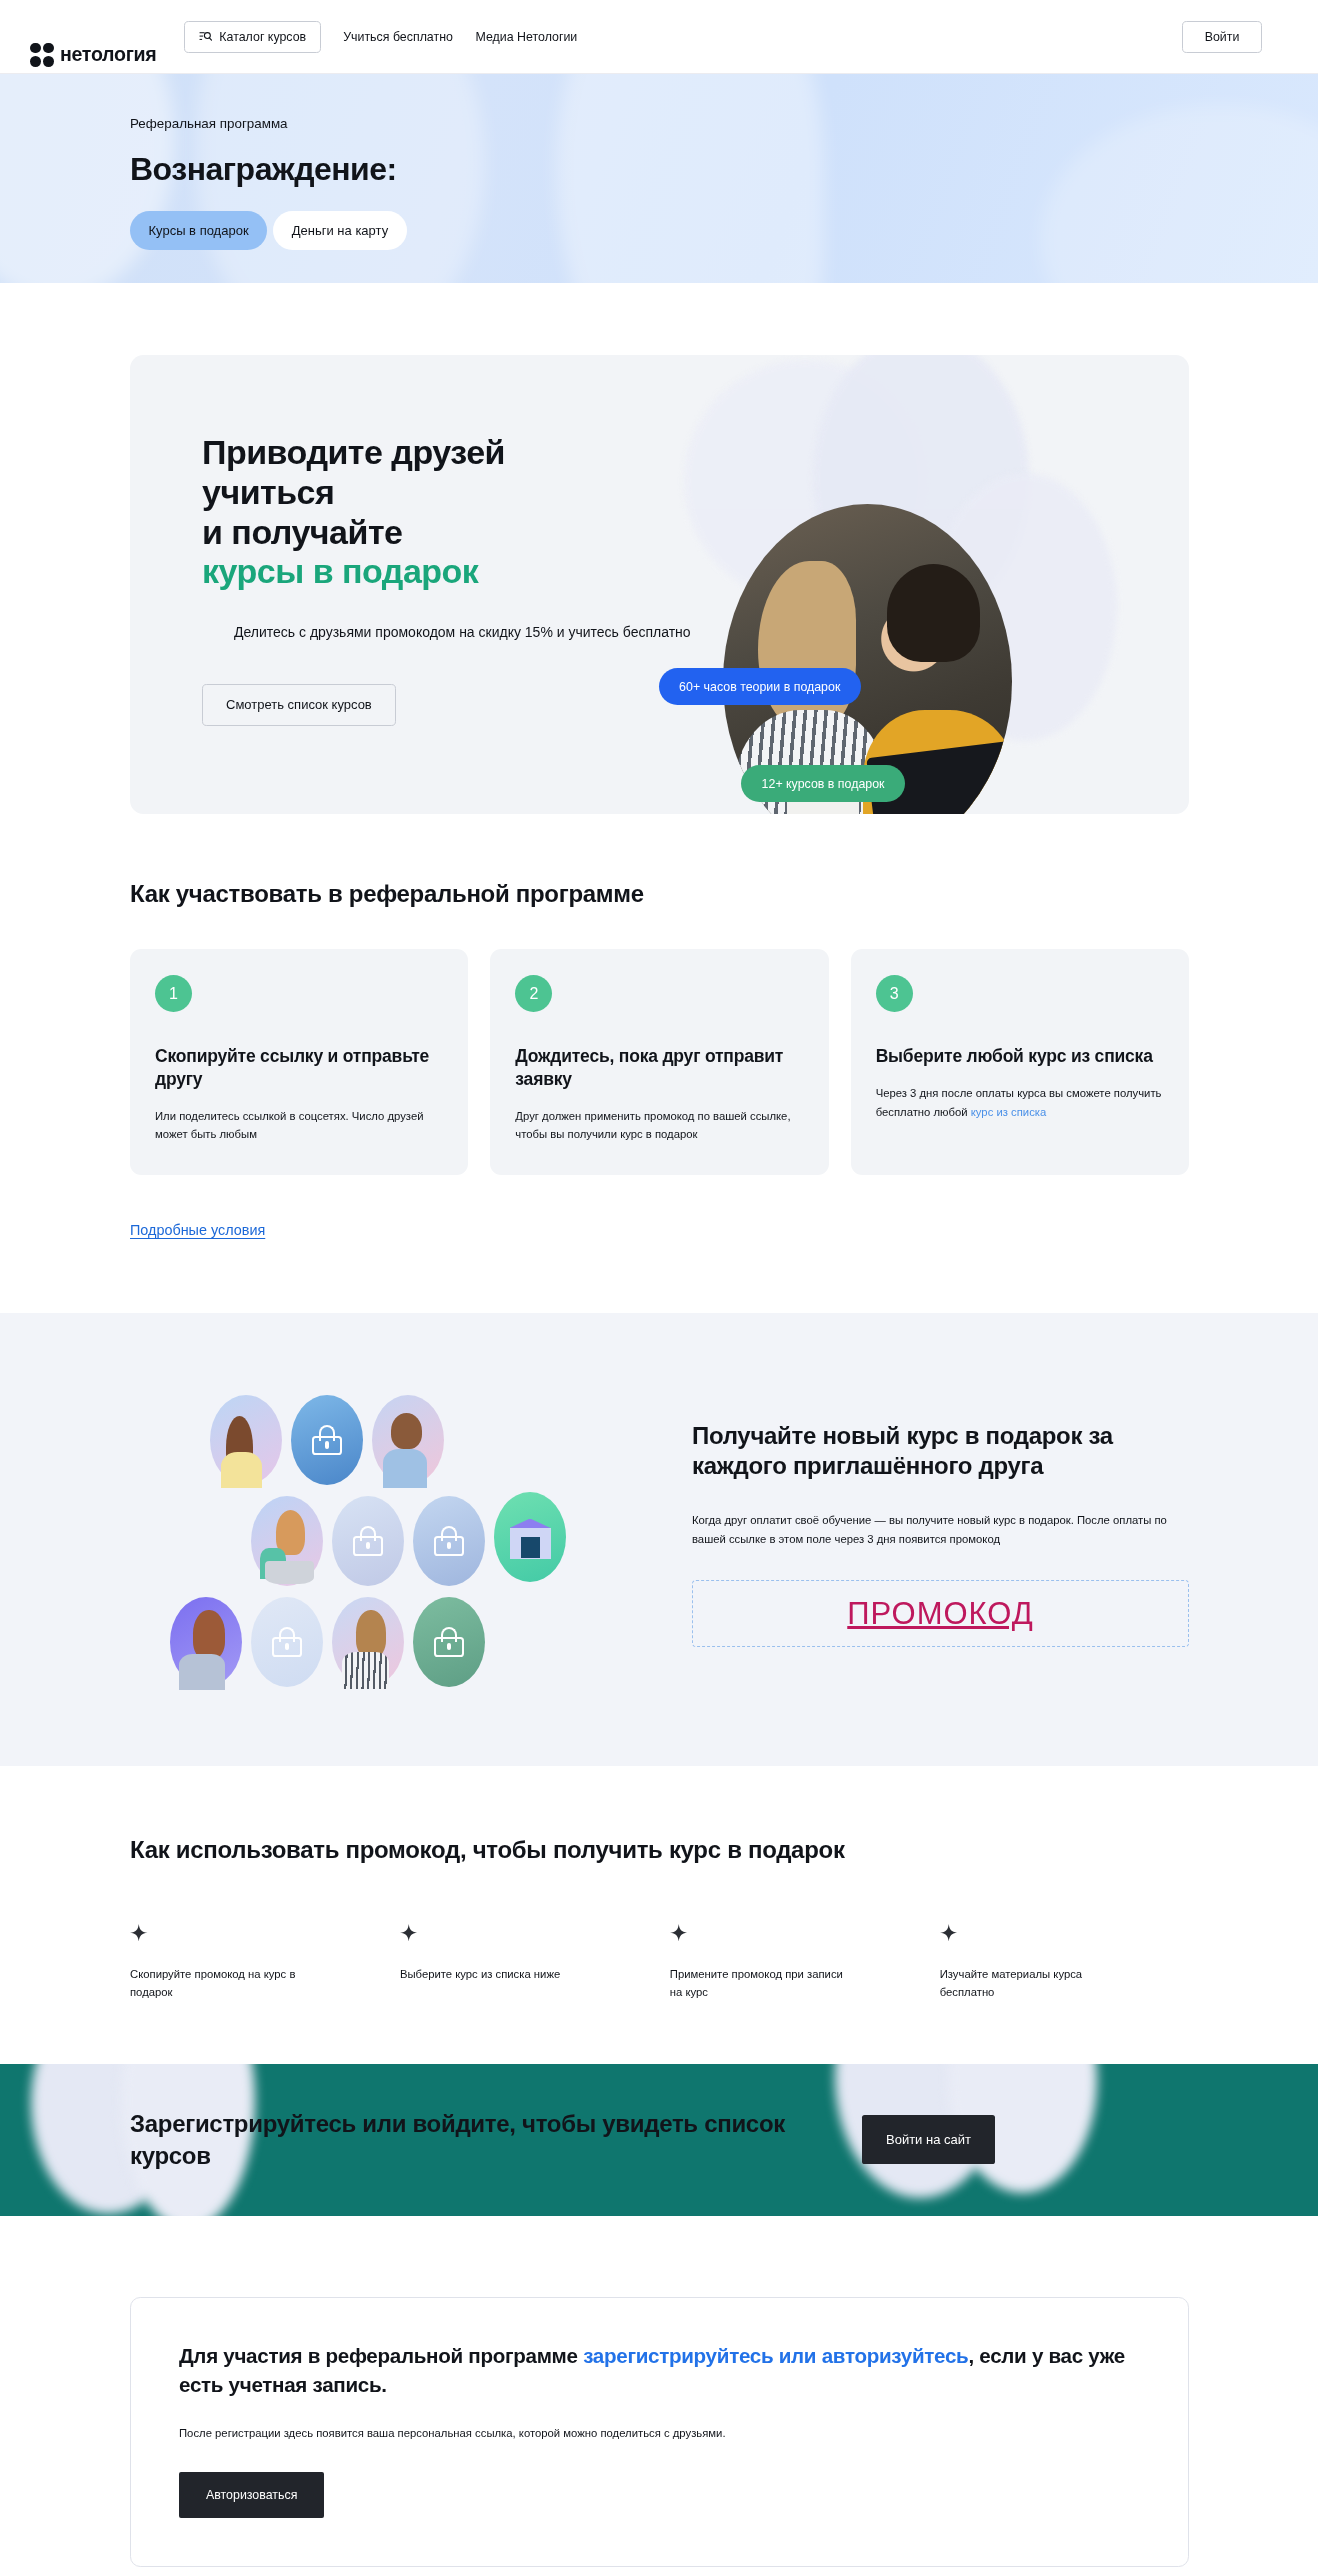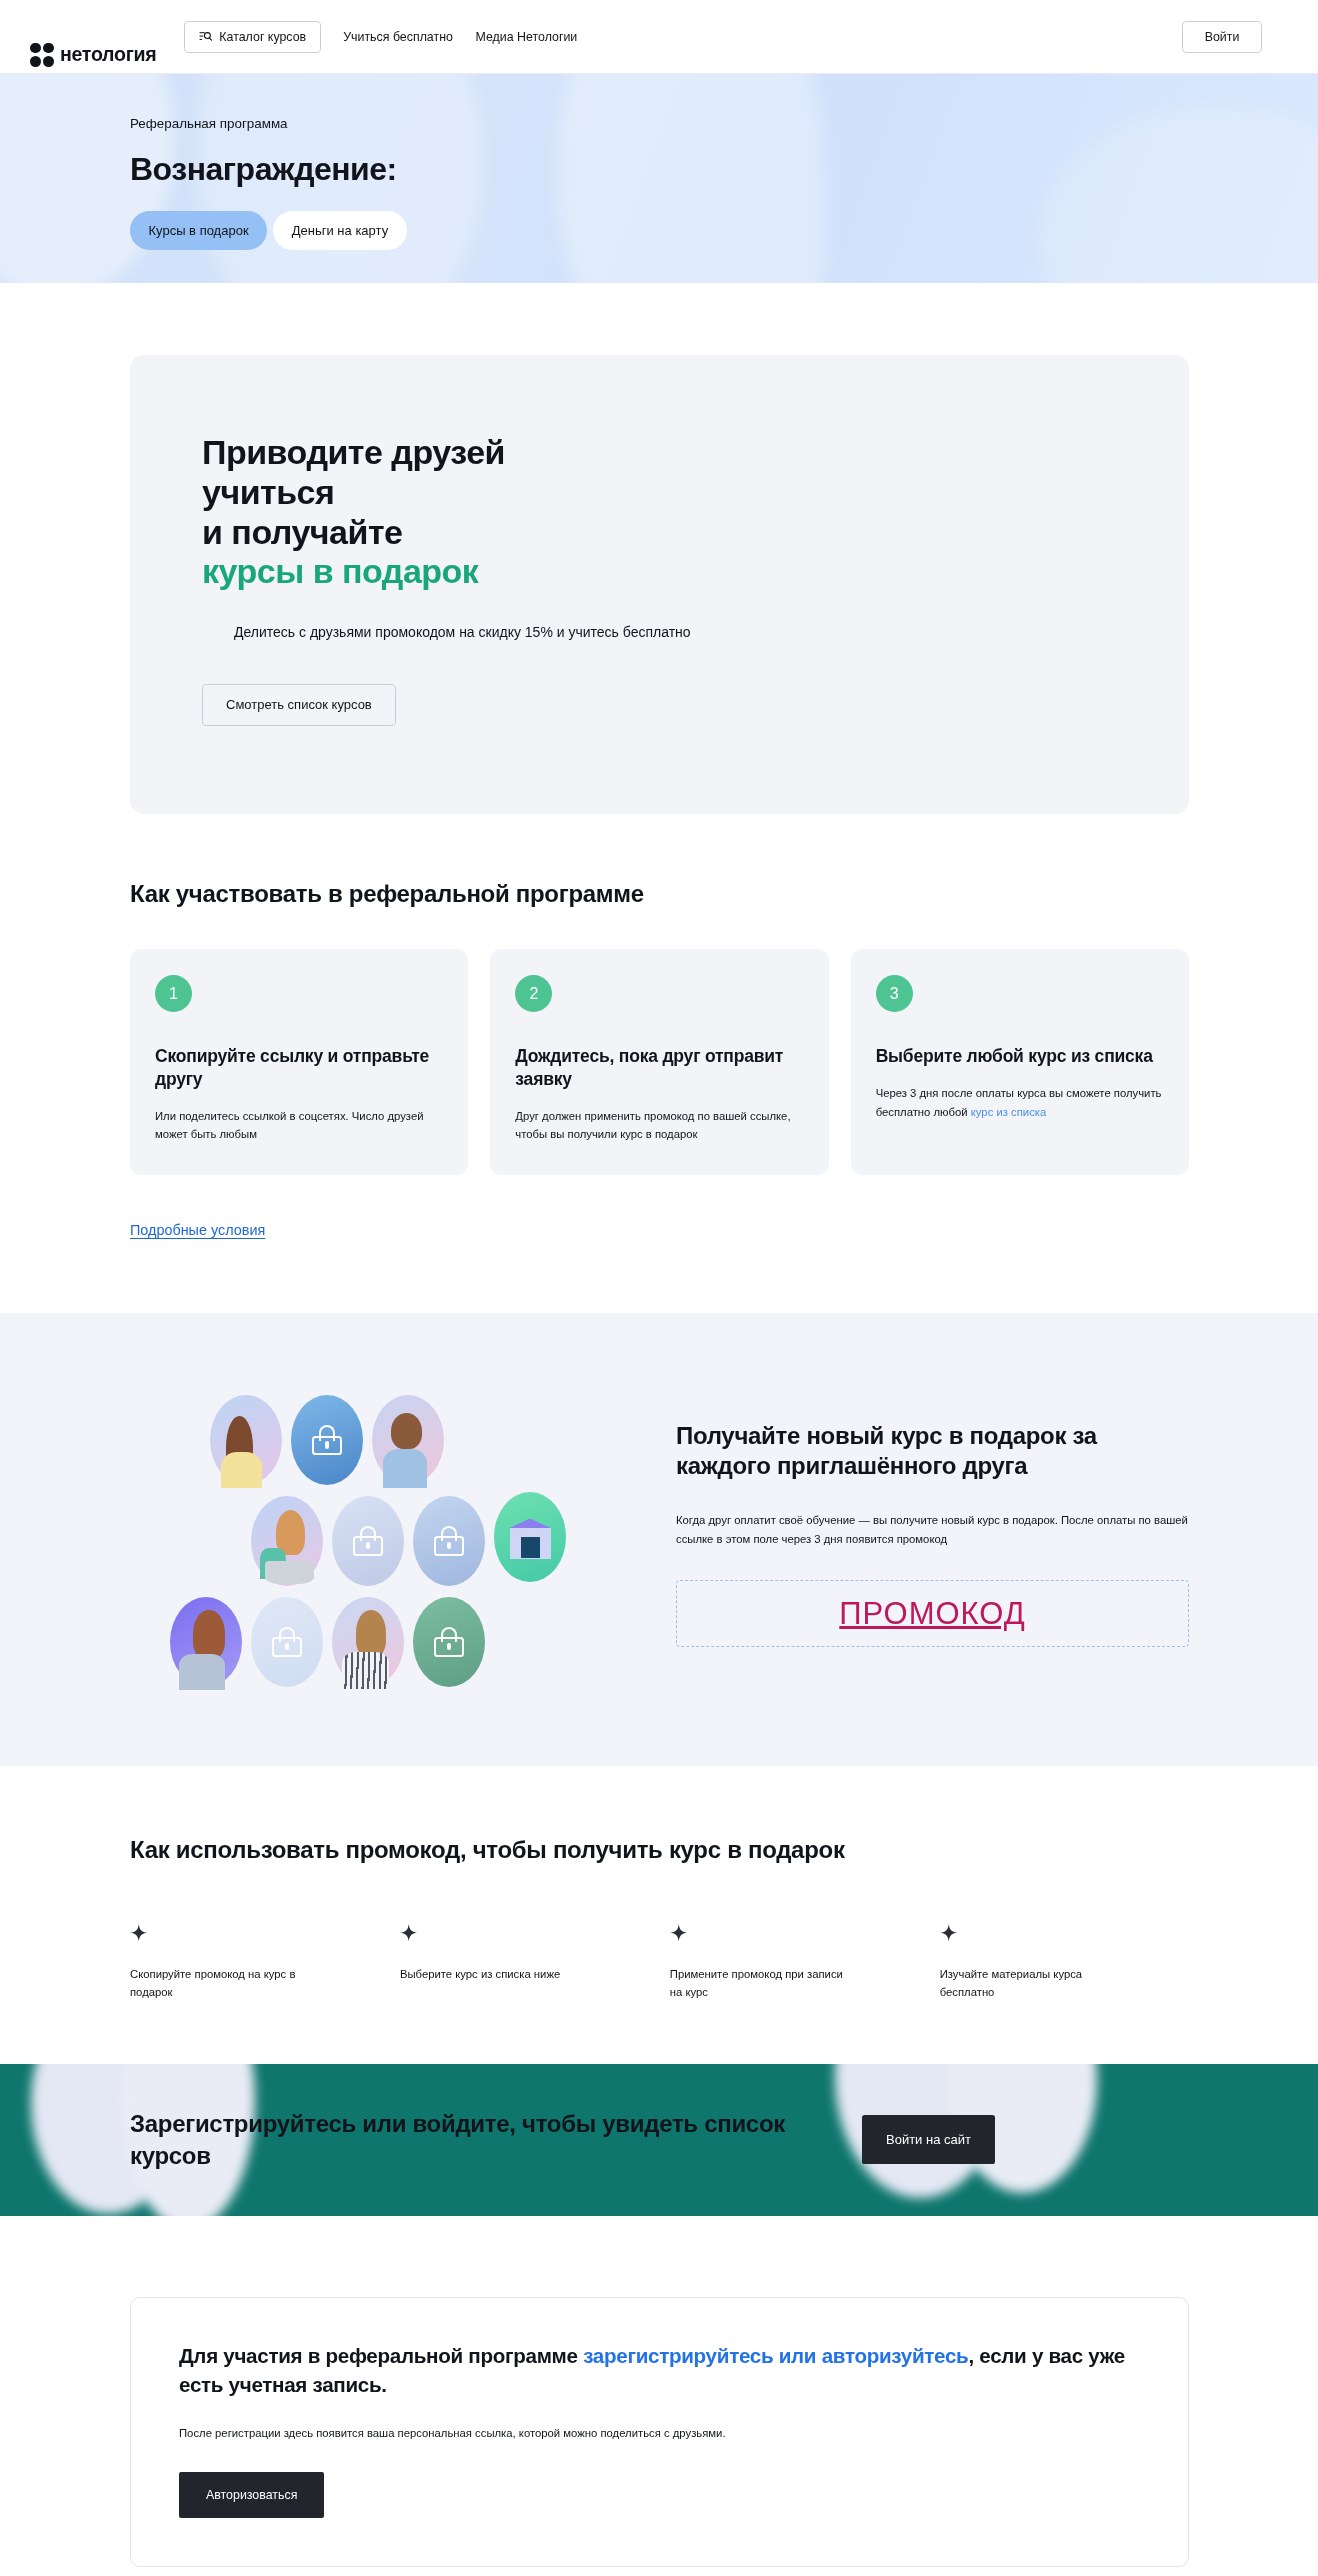--- a/index.html
+++ b/index.html
@@ -143,21 +143,21 @@
   .step-h { font-size: 17.5px; font-weight: 700; line-height: 1.3; margin-top: 33px; letter-spacing:-0.2px;}
   .step-p { font-size: 11.3px; line-height: 1.62; margin-top: 16.5px; color: #11141a; }
   .step-p a { color: #4a90e8; text-decoration: none; }
   .terms-link {
     display: inline-block; margin-top: 47px; margin-bottom: 75px;
     font-size: 14.4px; color: #1b68d8; text-decoration: underline; text-underline-offset: 2.6px;
   }
 
   
   .promocode-sec { background: #f2f4f9; padding: 62px 0 72px 0; }
-  .pc-row { display: flex; align-items: center; gap: 26px; padding: 0 130px; }
+  .pc-row { display: flex; align-items: center; gap: 42px; padding: 0 130px; }
   .pc-left { width: 520px; flex: 0 0 auto; position: relative; height: 319px; }
   .collage { position: relative; width: 100%; height: 100%; }
   .av {
     position: absolute; border-radius: 50%;
     display: flex; align-items: center; justify-content: center;
   }
   .lock { width: 30px; height: 30px; position: relative; }
   .lock .body { position:absolute; bottom:0; left:0; width:30px; height:19.6px; border:2.6px solid #fff; border-radius:3.6px; }
   .lock .sh   { position:absolute; top:0; left:6.7px; width:16.5px; height:15.5px; border:2.6px solid #fff; border-bottom:none; border-radius:8.2px 8.2px 0 0; }
   .lock .kh   { position:absolute; bottom:6.7px; left:13px; width:4.1px; height:7.2px; background:#fff; border-radius:2.1px; }
@@ -258,20 +258,35 @@
       <div class="toggle-row">
         <button class="toggle active">Курсы в подарок</button>
         <button class="toggle idle">Деньги на карту</button>
       </div>
     </div>
   </section>
 
   <section class="promo-sec">
     <div class="promo-card">
 
+      <div class="promo-art">
+        <span class="bl bl1"></span>
+        <span class="bl bl2"></span>
+        <span class="bl bl3"></span>
+        <div class="photo-oval">
+          <span class="hairL"></span>
+            <span class="hairR"></span>
+          <span class="shirtL"></span>
+            <span class="shirtR"></span>
+          <span class="laptop"></span>
+            <span class="cup"></span>
+        </div>
+        <div class="badge badge-blue">60+ часов теории в подарок</div>
+        <div class="badge badge-green">12+ курсов в подарок</div>
+      </div>
 
       <div class="promo-left">
         <h2 class="promo-h">
           <span>Приводите друзей</span><br>
           <span>учиться</span><br>
           <span>и получайте</span><br>
           <span class="accent">курсы в подарок</span>
         </h2>
         <p class="promo-sub">Делитесь с друзьями промокодом на скидку 15% и учитесь бесплатно</p>
         <button class="promo-btn">Смотреть список курсов</button>

